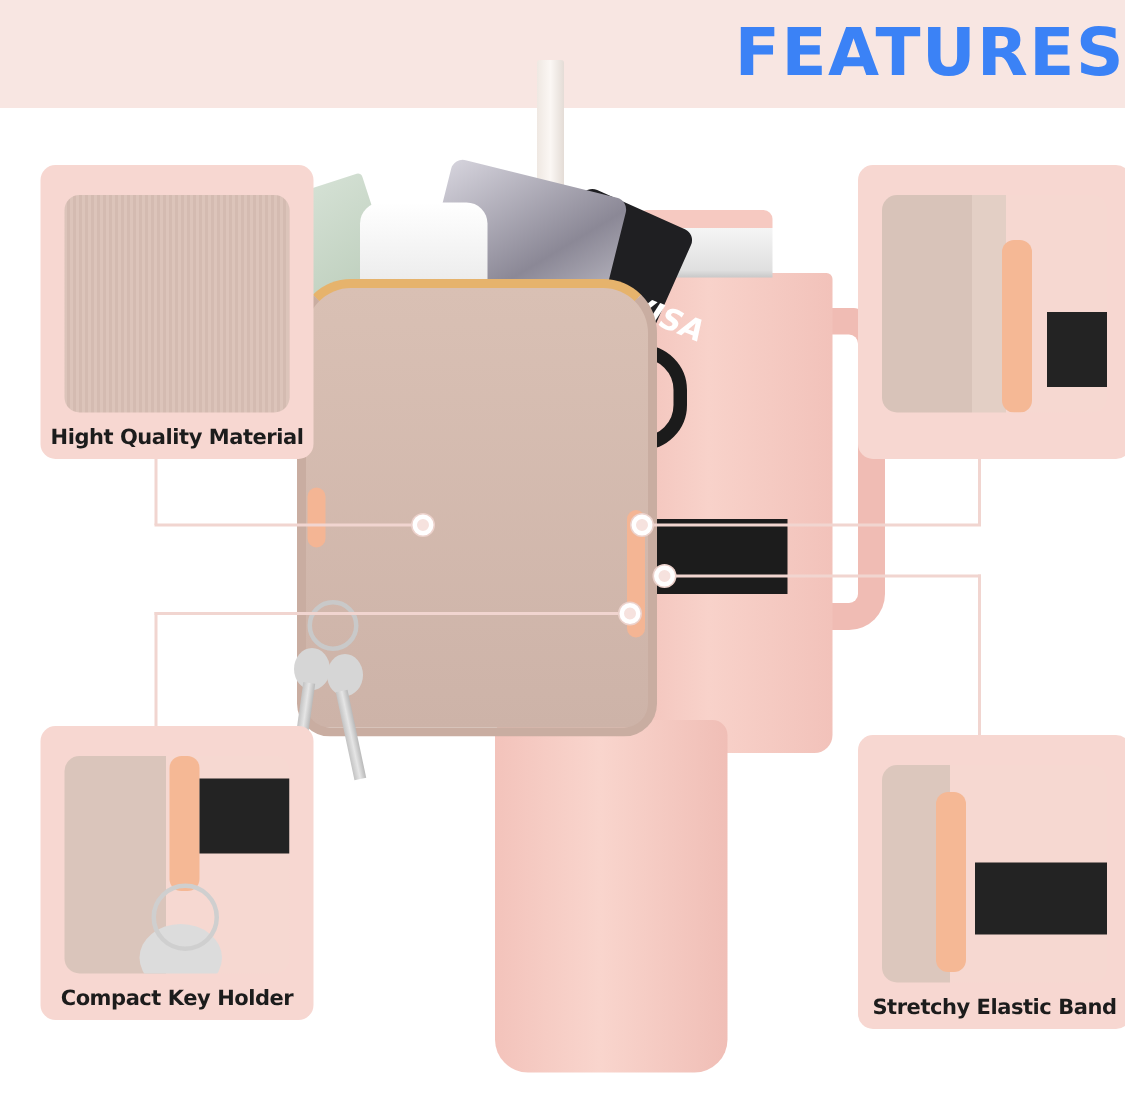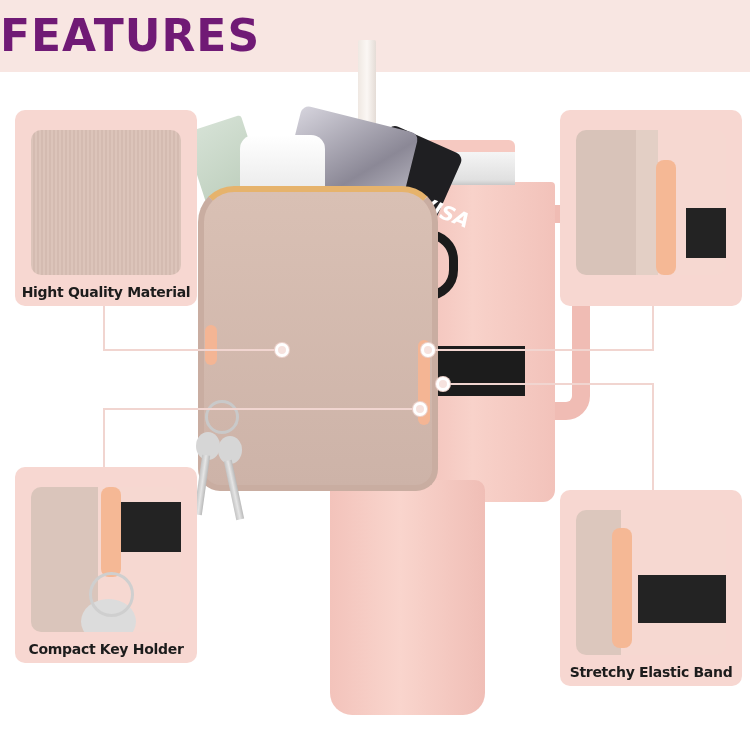--- a/index.html
+++ b/index.html
@@ -4,22 +4,22 @@
   <style>
     * { box-sizing: border-box; margin: 0; padding: 0; }
     html, body { width: 750px; height: 731px; background: #ffffff; overflow: hidden; }
     body { position: relative; font-family: "DejaVu Sans", "Liberation Sans", sans-serif; }
 
     .header-band {
       position: absolute; left: 0; top: 0; width: 750px; height: 72px;
       background: #f8e6e2;
     }
     .header-title {
-      position: absolute; left: 0; top: 8px; width: 750px; text-align: left;
-      font-size: 44px; font-weight: bold; letter-spacing: 1px; color: #701a75;
+      position: absolute; left: 0; top: 8px; width: 750px; text-align: right;
+      font-size: 44px; font-weight: bold; letter-spacing: 1px; color: #3b82f6;
       line-height: 56px;
     }
 
     
     .straw {
       position: absolute; left: 358px; top: 40px; width: 18px; height: 105px;
       background: linear-gradient(90deg,#efe8e2,#fbf7f4 50%,#e4dcd6);
       border-radius: 2px;
     }
 
@@ -105,20 +105,21 @@
     .line { position: absolute; background: #f1d5d0; }
     .dot {
       position: absolute; width: 14px; height: 14px; border-radius: 50%;
       background: #f6e2de; border: 3px solid #ffffff; box-shadow: 0 0 0 1px #ecd2cc;
     }
 
     
     .panel {
       position: absolute; width: 182px; height: 196px; border-radius: 10px;
       background: #f7d7d1;
+      margin-left: 12px;
     }
     .panel-photo {
       position: absolute; left: 16px; top: 20px; width: 150px; height: 145px; border-radius: 10px;
       overflow: hidden;
     }
     .panel-label {
       position: absolute; left: 0; bottom: 6px; width: 100%; text-align: center;
       font-family: "DejaVu Sans", sans-serif; font-weight: bold; font-size: 14px; color: #1c1c1c;
       white-space: nowrap; letter-spacing: -0.3px;
     }
@@ -189,21 +190,21 @@
   <div class="panel-label">Hight Quality Material</div>
 </div>
 
 <div class="panel" style="left:560px;top:110px;">
   <div class="panel-photo photo-zipper">
     <div class="zip-pull"></div>
     <div class="band"></div>
   </div>
 </div>
 
-<div class="panel" style="left:15px;top:467px;padding-left:24px;">
+<div class="panel" style="left:15px;top:484px;padding-left:24px;">
   <div class="panel-photo photo-keys">
     <div class="zip-pull"></div>
     <div class="band"></div>
     <div class="tag"></div>
     <div class="ring"></div>
   </div>
   <div class="panel-label">Compact Key Holder</div>
 </div>
 
 <div class="panel" style="left:560px;top:490px;text-decoration:underline;">

